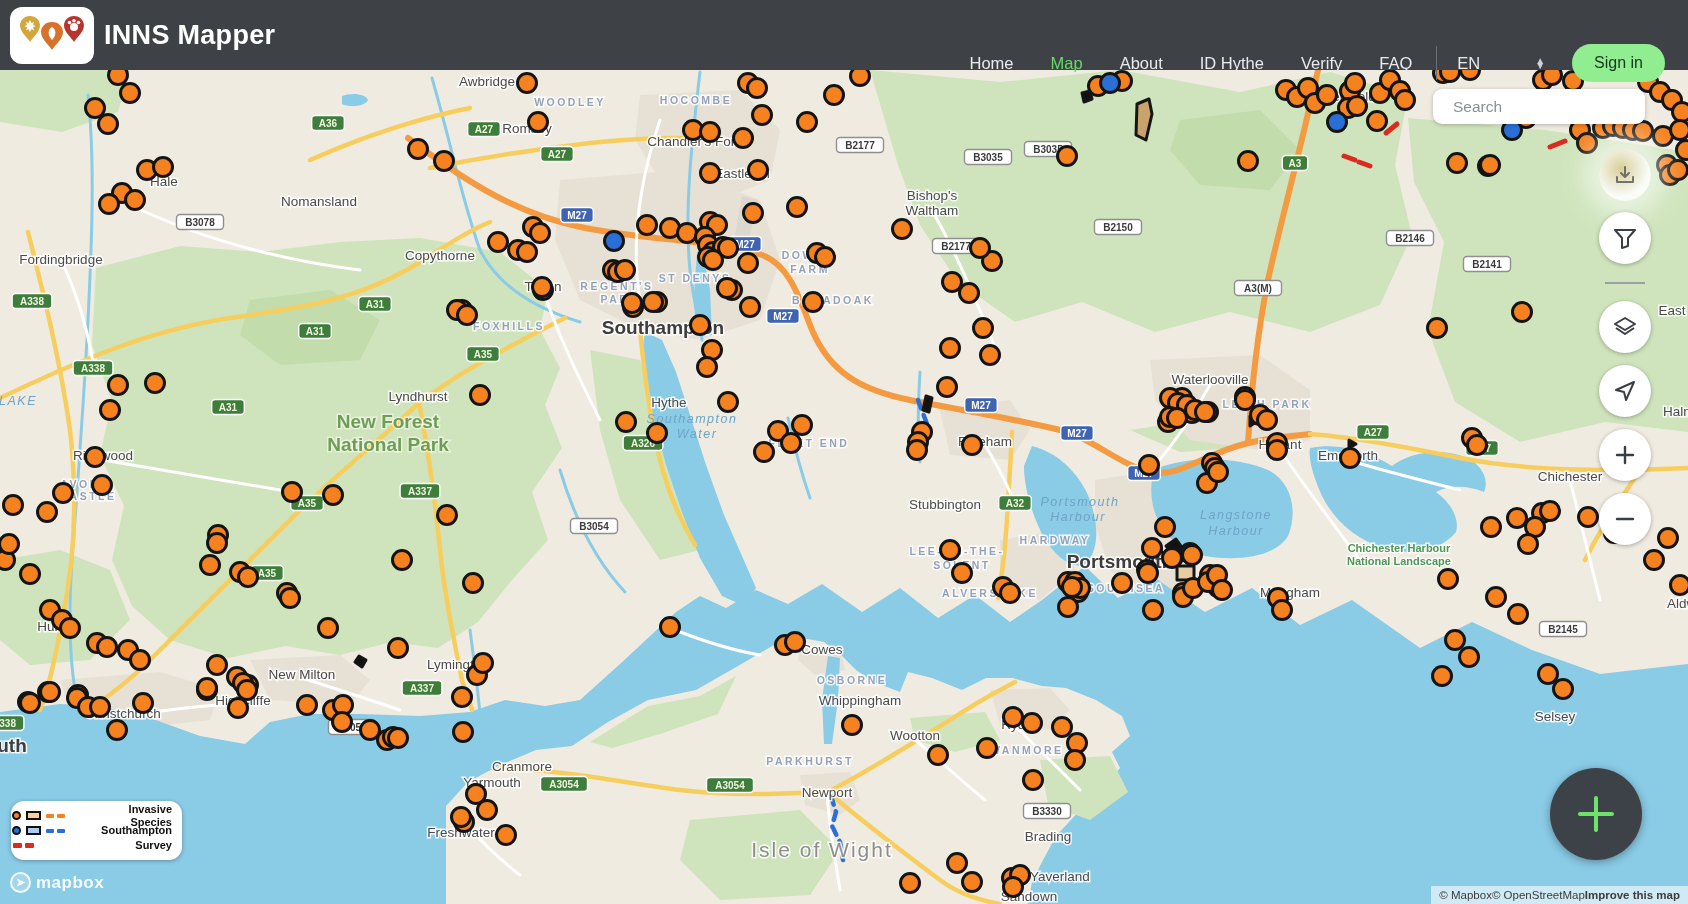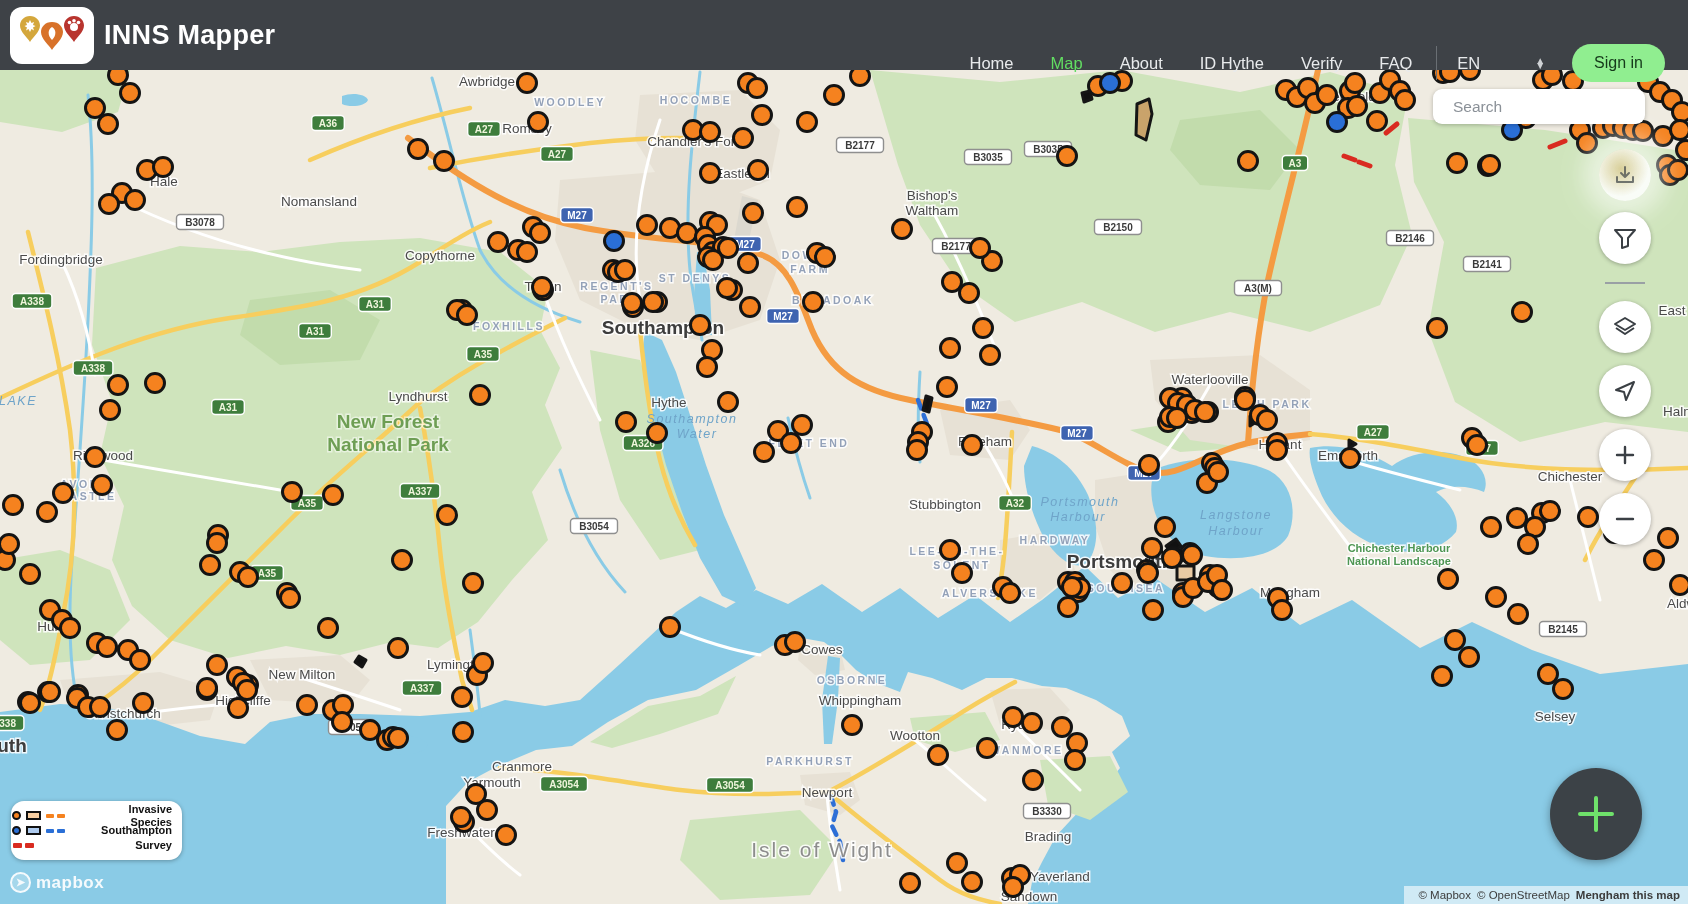--- a/index.html
+++ b/index.html
@@ -73,21 +73,21 @@
   .sym-dash i{display:block;width:8px;height:4px;border-radius:1px;margin-right:3px;}
   .o .sym-dot{background:#F5821F;} .o .sym-sq{background:#F9CFA2;} .o .sym-dash i{background:#F5821F;}
   .b .sym-dot{background:#2A6FD6;} .b .sym-sq{background:#AECBEF;} .b .sym-dash i{background:#2A6FD6;}
   .r .sym-dash{margin-left:1px;} .r .sym-dash i{background:#D92B20;width:9px;height:5px;}
 
   
   #mapbox-logo{position:absolute;left:10px;top:872px;display:flex;align-items:center;z-index:20;opacity:.92;}
   #mapbox-logo .mb-circle{width:21px;height:21px;border-radius:50%;border:2.5px solid #fff;background:rgba(255,255,255,.25);display:flex;align-items:center;justify-content:center;color:#fff;font-size:11px;font-weight:700;}
   #mapbox-logo .mb-text{color:#fff;font-size:17px;font-weight:700;margin-left:5px;letter-spacing:.5px;}
   #attribution{position:absolute;right:0;top:886px;height:18px;background:rgba(255,255,255,.6);display:flex;align-items:center;padding:0 8px;font-size:11.5px;color:#3c3c3c;z-index:20;}
-  #attribution span{margin-left:6px;white-space:nowrap;}
+  #attribution span{white-space:nowrap;}
   #attribution .improve{font-weight:700;cursor:pointer;}
   #fab-add{position:absolute;left:1550px;top:768px;width:92px;height:92px;border-radius:50%;background:#3C4247;border:none;box-shadow:0 2px 8px rgba(0,0,0,.35);display:flex;align-items:center;justify-content:center;cursor:pointer;z-index:20;color:#6FE26B;font-size:54px;font-weight:300;line-height:1;}
 </style>
 </head>
 <body>
 
 <div id="app">
 
   <div id="map-wrap">
     <svg id="map-svg" width="1688" height="834" viewBox="0 70 1688 834" xmlns="http://www.w3.org/2000/svg">
@@ -755,21 +755,21 @@
     </div>
   </div>
 
   <div id="mapbox-logo">
     <span class="mb-circle">➤</span>
     <span class="mb-text">mapbox</span>
   </div>
   <div id="attribution">
     <span>© Mapbox</span>
     <span>© OpenStreetMap</span>
-    <span class="improve">Mengham this map</span>
+    <span class="improve">Improve this map</span>
   </div>
 
   <button id="fab-add">
     <svg width="44" height="44" viewBox="0 0 44 44">
         <path d="M22,6 L22,38 M6,22 L38,22" stroke="#6FE26B" stroke-width="4" stroke-linecap="round"></path>
       </svg>
   </button>
 
 </div>
 

